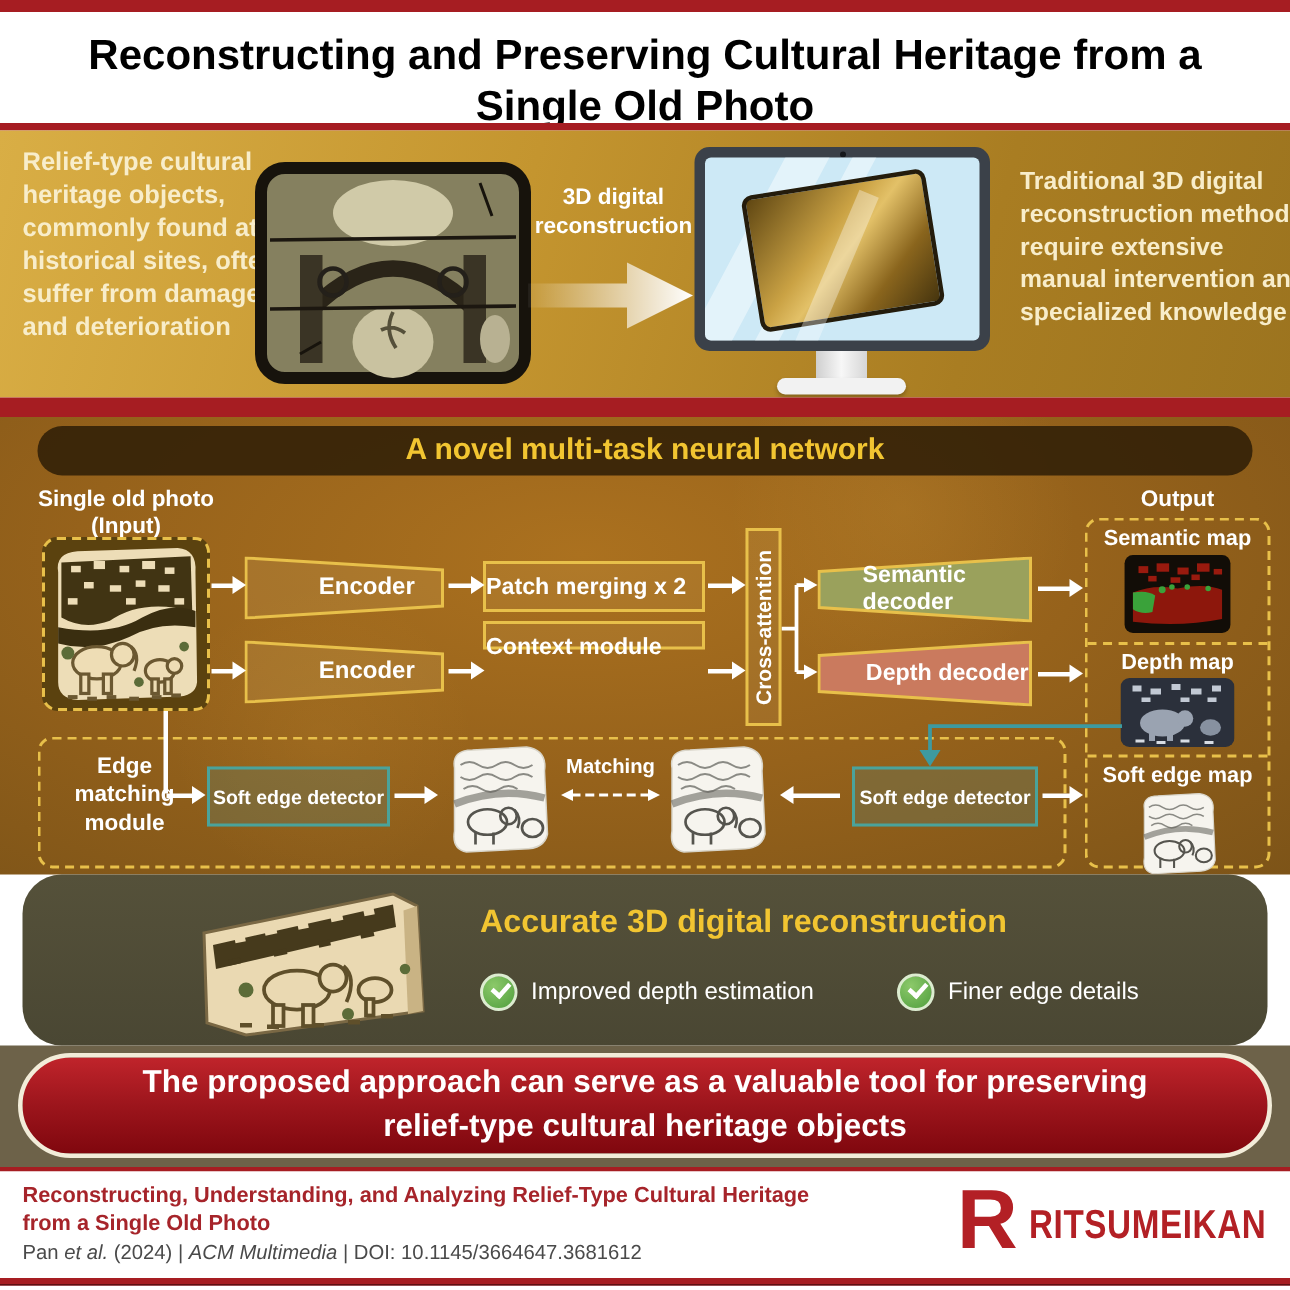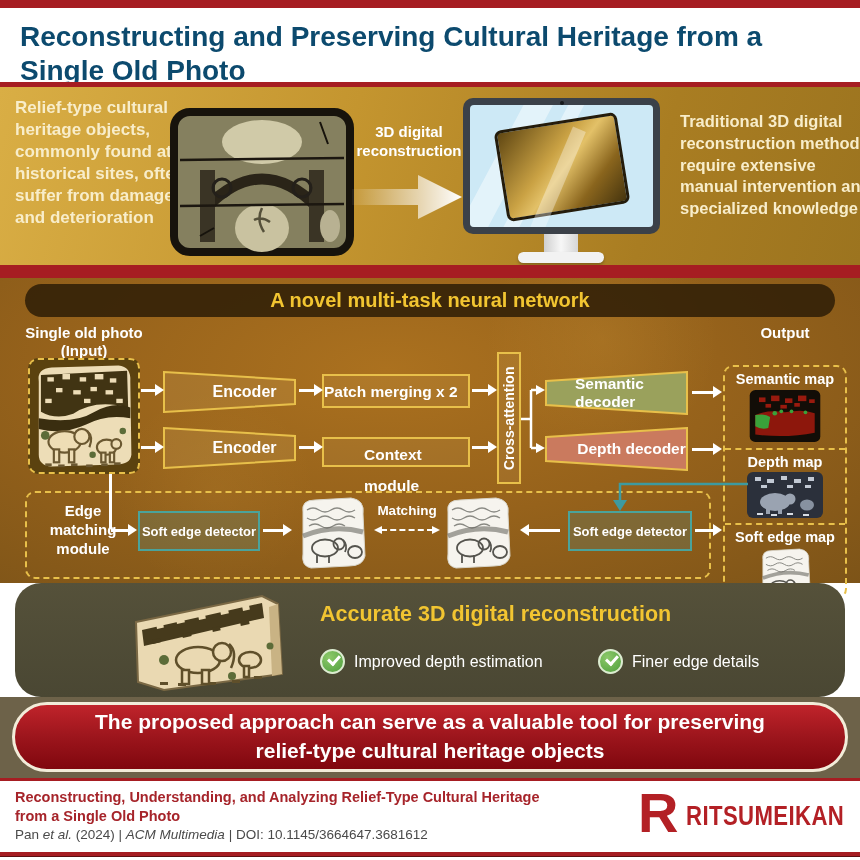--- a/index.html
+++ b/index.html
@@ -3,21 +3,21 @@
 <meta charset="utf-8">
 <style>
   html,body{margin:0;padding:0;background:#ddd;}
   .page{position:relative;width:860px;height:860px;background:#fff;overflow:hidden;
         font-family:"Liberation Sans","DejaVu Sans",sans-serif;}
   .abs{position:absolute;}
 
   
   .topbar{left:0;top:0;width:860px;height:8px;background:#a61d22;}
   .title-area{left:0;top:8px;width:860px;height:74px;background:#fff;}
-  .main-title{left:20px;top:12px;width:820px;text-align:left;color:#0c4a6e;
+  .main-title{left:20px;top:12px;width:820px;text-align:center;color:#000000;
               font-weight:bold;font-size:28px;line-height:1.22;}
   .title-divider{left:0;top:82px;width:860px;height:5px;background:#a61d22;}
 
   
   .hero{left:0;top:87px;width:860px;height:178px;
         background:linear-gradient(105deg,#d9ae45 0%,#c4952f 40%,#a97d22 75%,#9c741f 100%);}
   .hero-left{left:15px;top:10px;width:172px;color:#f8edca;font-weight:bold;
              font-size:17px;line-height:1.3;margin:0;}
   .hero-right{left:664px;top:8px;width:195px;color:#f8edca;font-weight:bold;
               font-size:16.5px;line-height:1.32;margin:16px;}
@@ -56,21 +56,21 @@
              font-size:15.5px;text-align:left;background:rgba(255,235,180,0.07);}
   .node-label{position:absolute;inset:0;display:flex;align-items:center;justify-content:center;
               color:#fff;font-weight:bold;margin-left:30px;}
   .cross-att{left:497px;top:74px;width:24px;height:132px;border:2px solid #e8c04a;
              box-sizing:border-box;background:rgba(255,235,180,0.07);}
   .cross-att span{position:absolute;inset:0;display:flex;align-items:center;justify-content:center;
              writing-mode:vertical-rl;transform:rotate(180deg);
              color:#fff;font-weight:bold;font-size:14px;white-space:nowrap;}
   .dashed-box{border:2px dashed #e8c04a;border-radius:10px;box-sizing:border-box;}
   .input-img{left:28px;top:80px;width:112px;height:116px;background:#5b420f;overflow:hidden;}
-  .out-box{left:723px;top:67px;width:124px;height:234px;margin-top:20px;}
+  .out-box{left:723px;top:67px;width:124px;height:234px;}
   .out-divider{border-top:2px dashed #e8c04a;height:0;}
   .map-label{color:#fff;font-weight:bold;font-size:14.5px;text-align:center;}
   .edge-box{left:25px;top:213px;width:686px;height:88px;}
   .edge-module{left:34px;top:224px;width:98px;color:#fff;font-weight:bold;font-size:15px;
                text-align:center;line-height:1.25;}
   .detector{border:2.5px solid #4aa39b;box-sizing:border-box;background:rgba(105,120,90,0.42);
             color:#fff;font-weight:bold;font-size:13px;text-align:center;}
   .matching-label{color:#fff;font-weight:bold;font-size:13.5px;text-align:center;}
 
   
@@ -245,21 +245,21 @@
       <span class="node-label" style="font-size:16px;">Encoder</span>
     </div>
     <div class="abs node-rect" style="left:322px;top:96px;width:148px;height:34px;line-height:31px;">Patch merging x 2</div>
 
     <div class="abs" style="left:163px;top:149px;width:133px;height:42px;">
       <svg width="133" height="42" viewBox="0 0 133 42" preserveAspectRatio="none" style="position:absolute;inset:0;">
         <polygon points="1,1 132,9 132,33 1,41" fill="rgba(255,235,180,0.10)" stroke="#e8c04a" stroke-width="2"></polygon>
       </svg>
       <span class="node-label" style="font-size:16px;">Encoder</span>
     </div>
-    <div class="abs node-rect" style="left:322px;top:159px;width:148px;height:30px;line-height:31px;padding-left:40px;">Context module</div>
+    <div class="abs node-rect" style="left:322px;top:136px;width:148px;height:19px;line-height:31px;">Context module</div>
 
     <div class="abs cross-att">
       <span>Cross-attention</span>
     </div>
 
     <div class="abs" style="left:545px;top:93px;width:143px;height:44px;">
       <svg width="143" height="44" viewBox="0 0 143 44" preserveAspectRatio="none" style="position:absolute;inset:0;">
         <polygon points="1,10 142,1 142,43 1,34" fill="#9aa15c" stroke="#e8c04a" stroke-width="2"></polygon>
       </svg>
       <span class="node-label" style="font-size:15.5px;">Semantic decoder</span>

